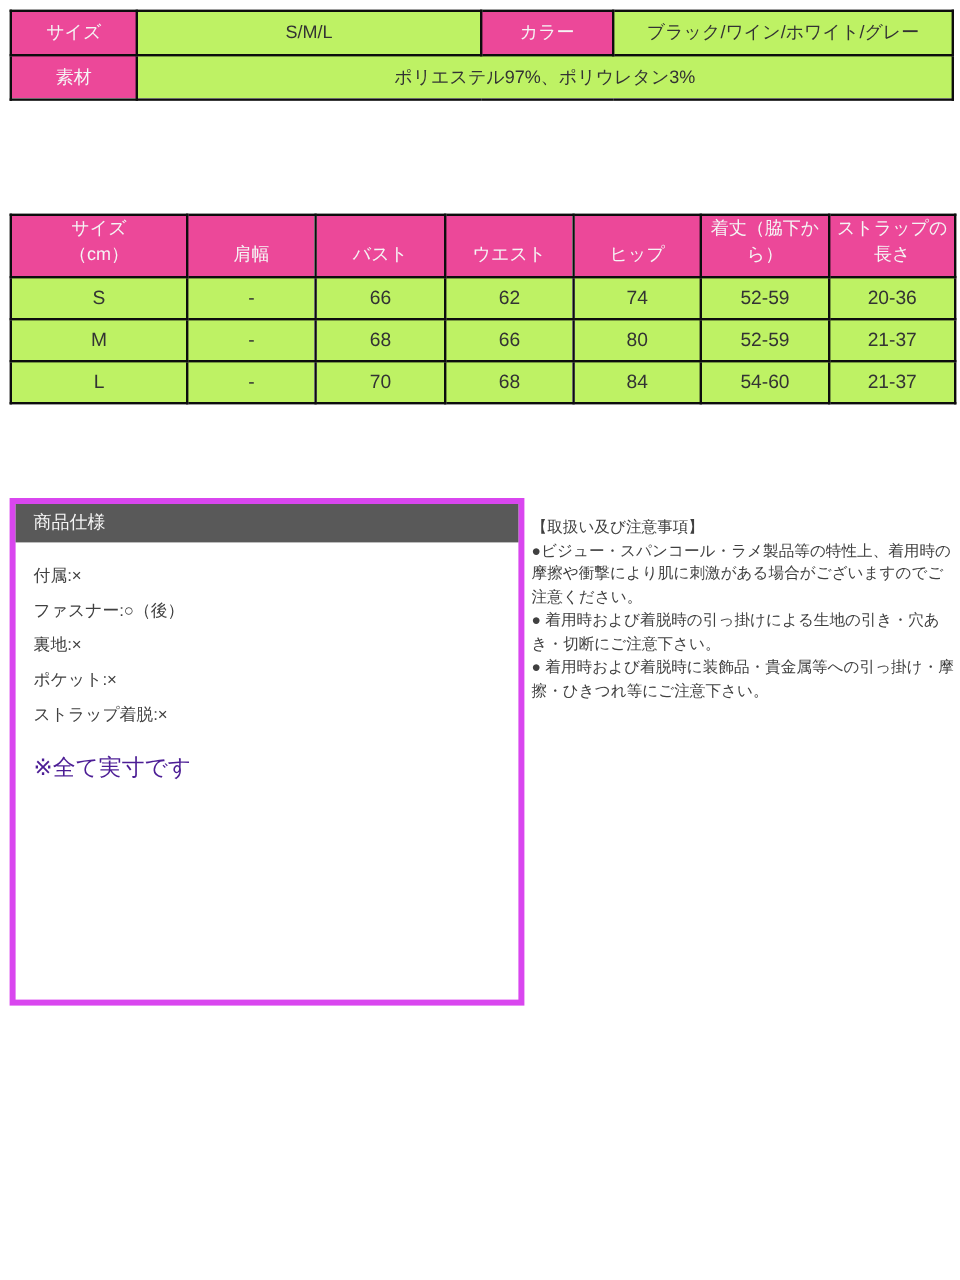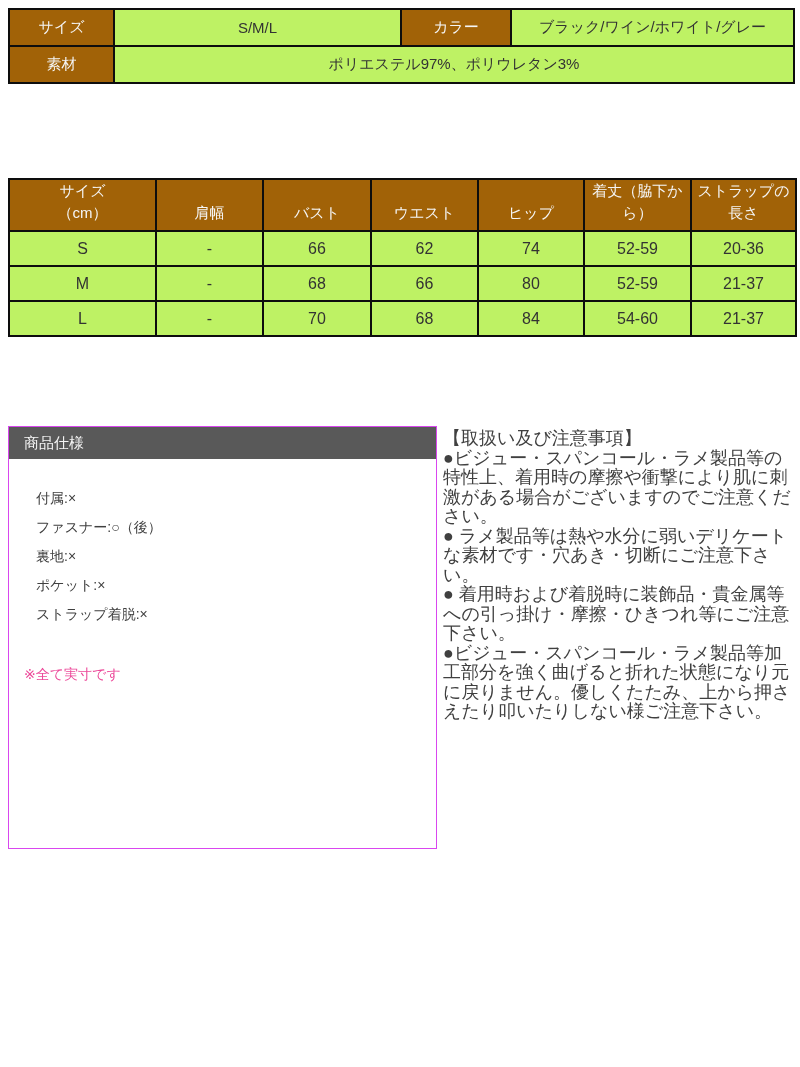--- a/index.html
+++ b/index.html
@@ -19,21 +19,21 @@
     table-layout: fixed;
   }
   table.spec-table th,
   table.spec-table td {
     border: 2px solid #0d0d0d;
     padding: 0 4px;
     text-align: center;
     overflow: hidden;
   }
   table.spec-table th {
-    background: #a16207;
+    background: #ec4899;
     color: #f5f5f5;
     font-weight: normal;
   }
   table.spec-table td {
     background: #bef264;
     color: #333333;
   }
 
   
   .top-table-wrap {
@@ -58,60 +58,60 @@
     padding-bottom: 6px;
     line-height: 22px;
   }
   .size-table tbody tr { height: 35px; }
   .size-table tbody td { font-size: 16px; vertical-align: middle; }
 
   
   .spec-box {
     position: absolute;
     left: 8px;
-    top: 426px;
+    top: 415px;
     width: 429px;
     height: 423px;
-    border: 1px solid #d946ef;
+    border: 5px solid #d946ef;
     background: #ffffff;
   }
   .spec-box-header {
     height: 32px;
     line-height: 32px;
     background: #595959;
     color: #f5f5f5;
     font-size: 15px;
     padding-left: 15px;
   }
   .spec-box-list {
     list-style: none;
-    margin: 12px;
+    margin: 0;
     padding: 13px 15px 0 15px;
   }
   .spec-box-list li {
     font-size: 14px;
     line-height: 29px;
     color: #404040;
     white-space: nowrap;
   }
   .spec-box-footnote {
-    margin-top: 31px;
+    margin-top: 16px;
     padding-left: 15px;
-    font-size: 14px;
+    font-size: 19px;
     line-height: 29px;
-    color: #ec4899;
+    color: #4c1d95;
   }
 
   
   .care-notes {
     position: absolute;
     left: 443px;
     top: 429px;
     width: 356px;
-    font-size: 18px;
+    font-size: 13px;
     line-height: 19.5px;
     color: #404040;
   }
   .care-notes p { margin: 0; }
 </style>
 </head>
 <body>
 
 <div class="top-table-wrap">
   <table class="spec-table top-table">
@@ -201,16 +201,15 @@
     <li>裏地:×</li>
     <li>ポケット:×</li>
     <li>ストラップ着脱:×</li>
   </ul>
   <div class="spec-box-footnote">※全て実寸です</div>
 </div>
 
 <div class="care-notes">
   <p>【取扱い及び注意事項】</p>
   <p>●ビジュー・スパンコール・ラメ製品等の特性上、着用時の摩擦や衝撃により肌に刺激がある場合がございますのでご注意ください。</p>
-  <p>● ラメ製品等は熱や水分に弱いデリケートな素材です・穴あき・切断にご注意下さい。</p>
+  <p>● 着用時および着脱時の引っ掛けによる生地の引き・穴あき・切断にご注意下さい。</p>
   <p>● 着用時および着脱時に装飾品・貴金属等への引っ掛け・摩擦・ひきつれ等にご注意下さい。</p>
-  <p>●ビジュー・スパンコール・ラメ製品等加工部分を強く曲げると折れた状態になり元に戻りません。優しくたたみ、上から押さえたり叩いたりしない様ご注意下さい。</p>
 </div>
 
 </body></html>

